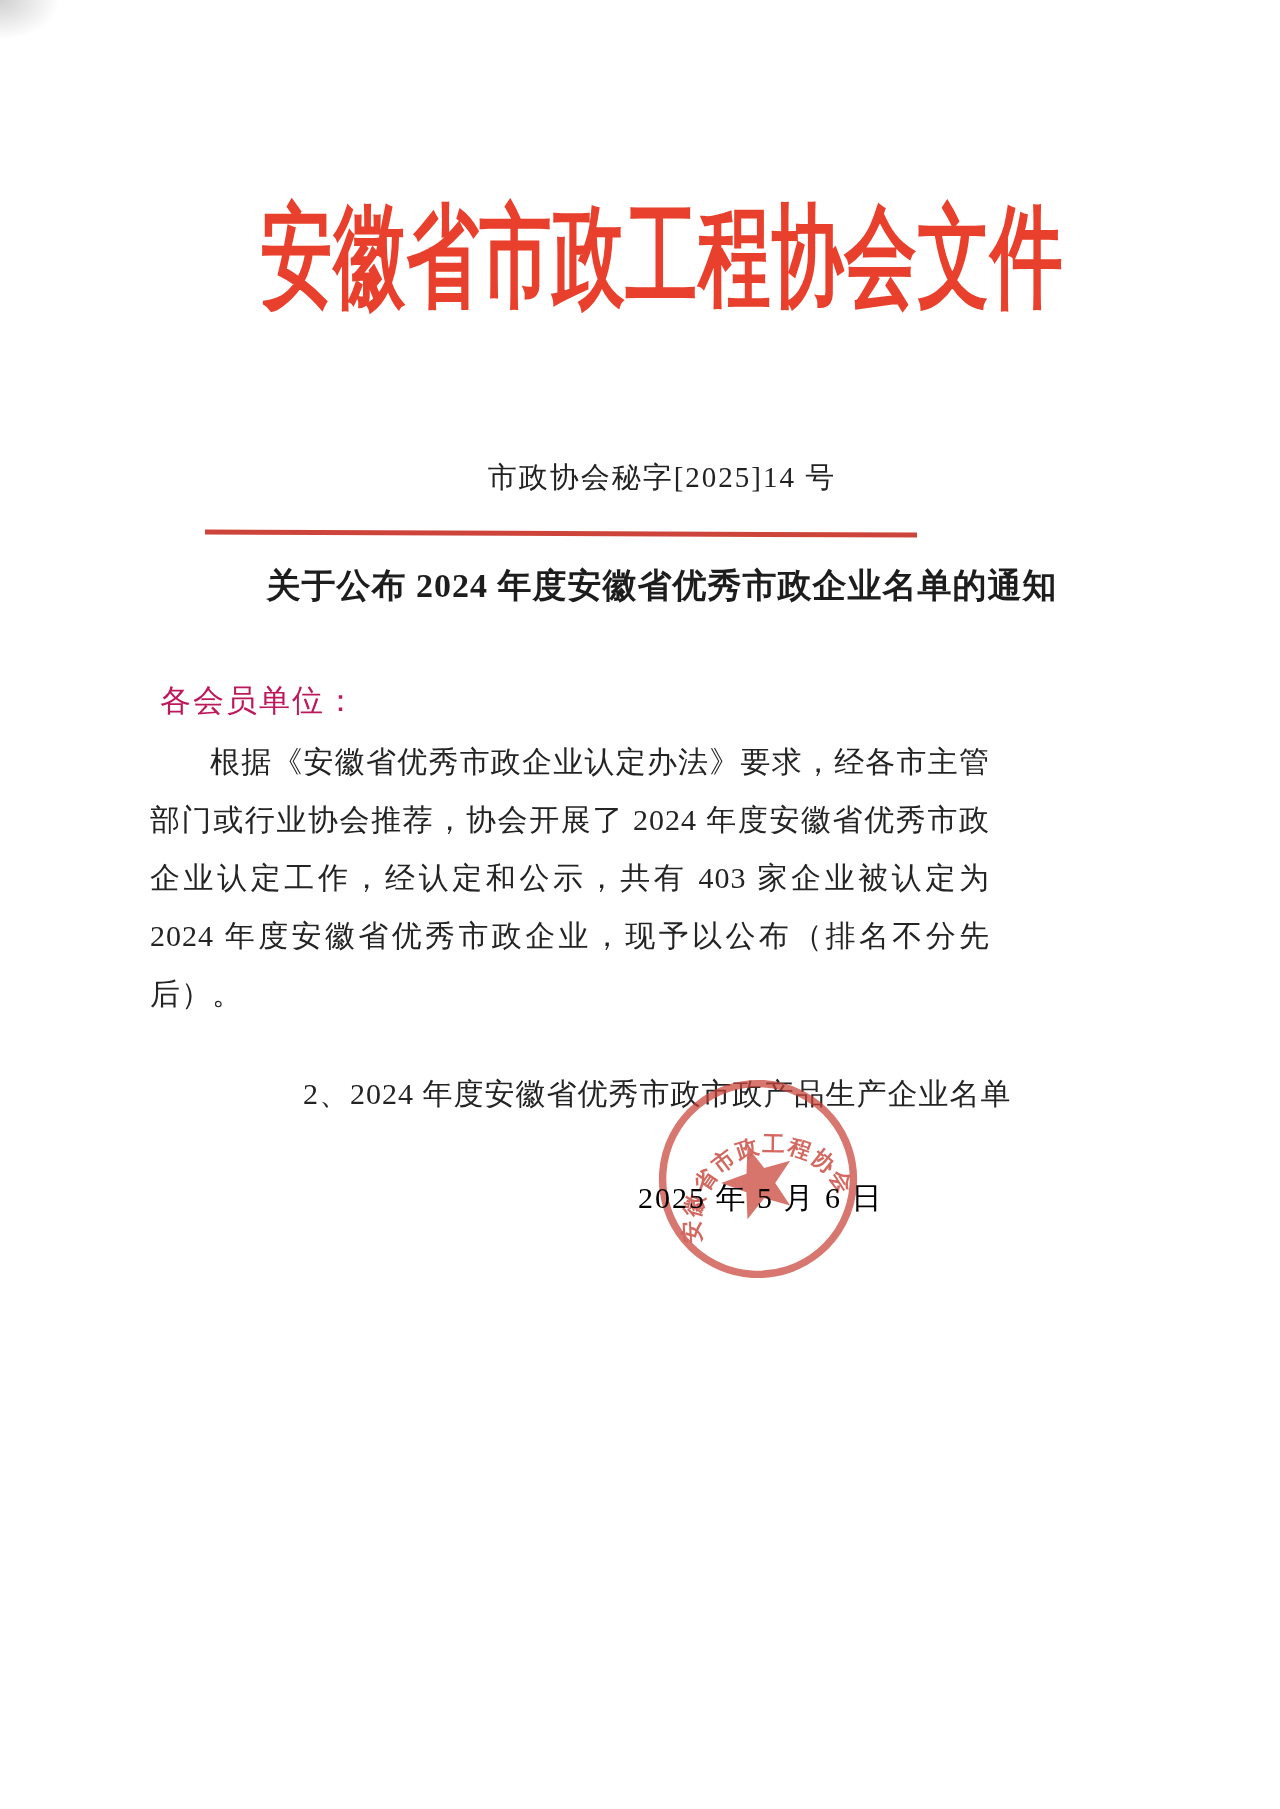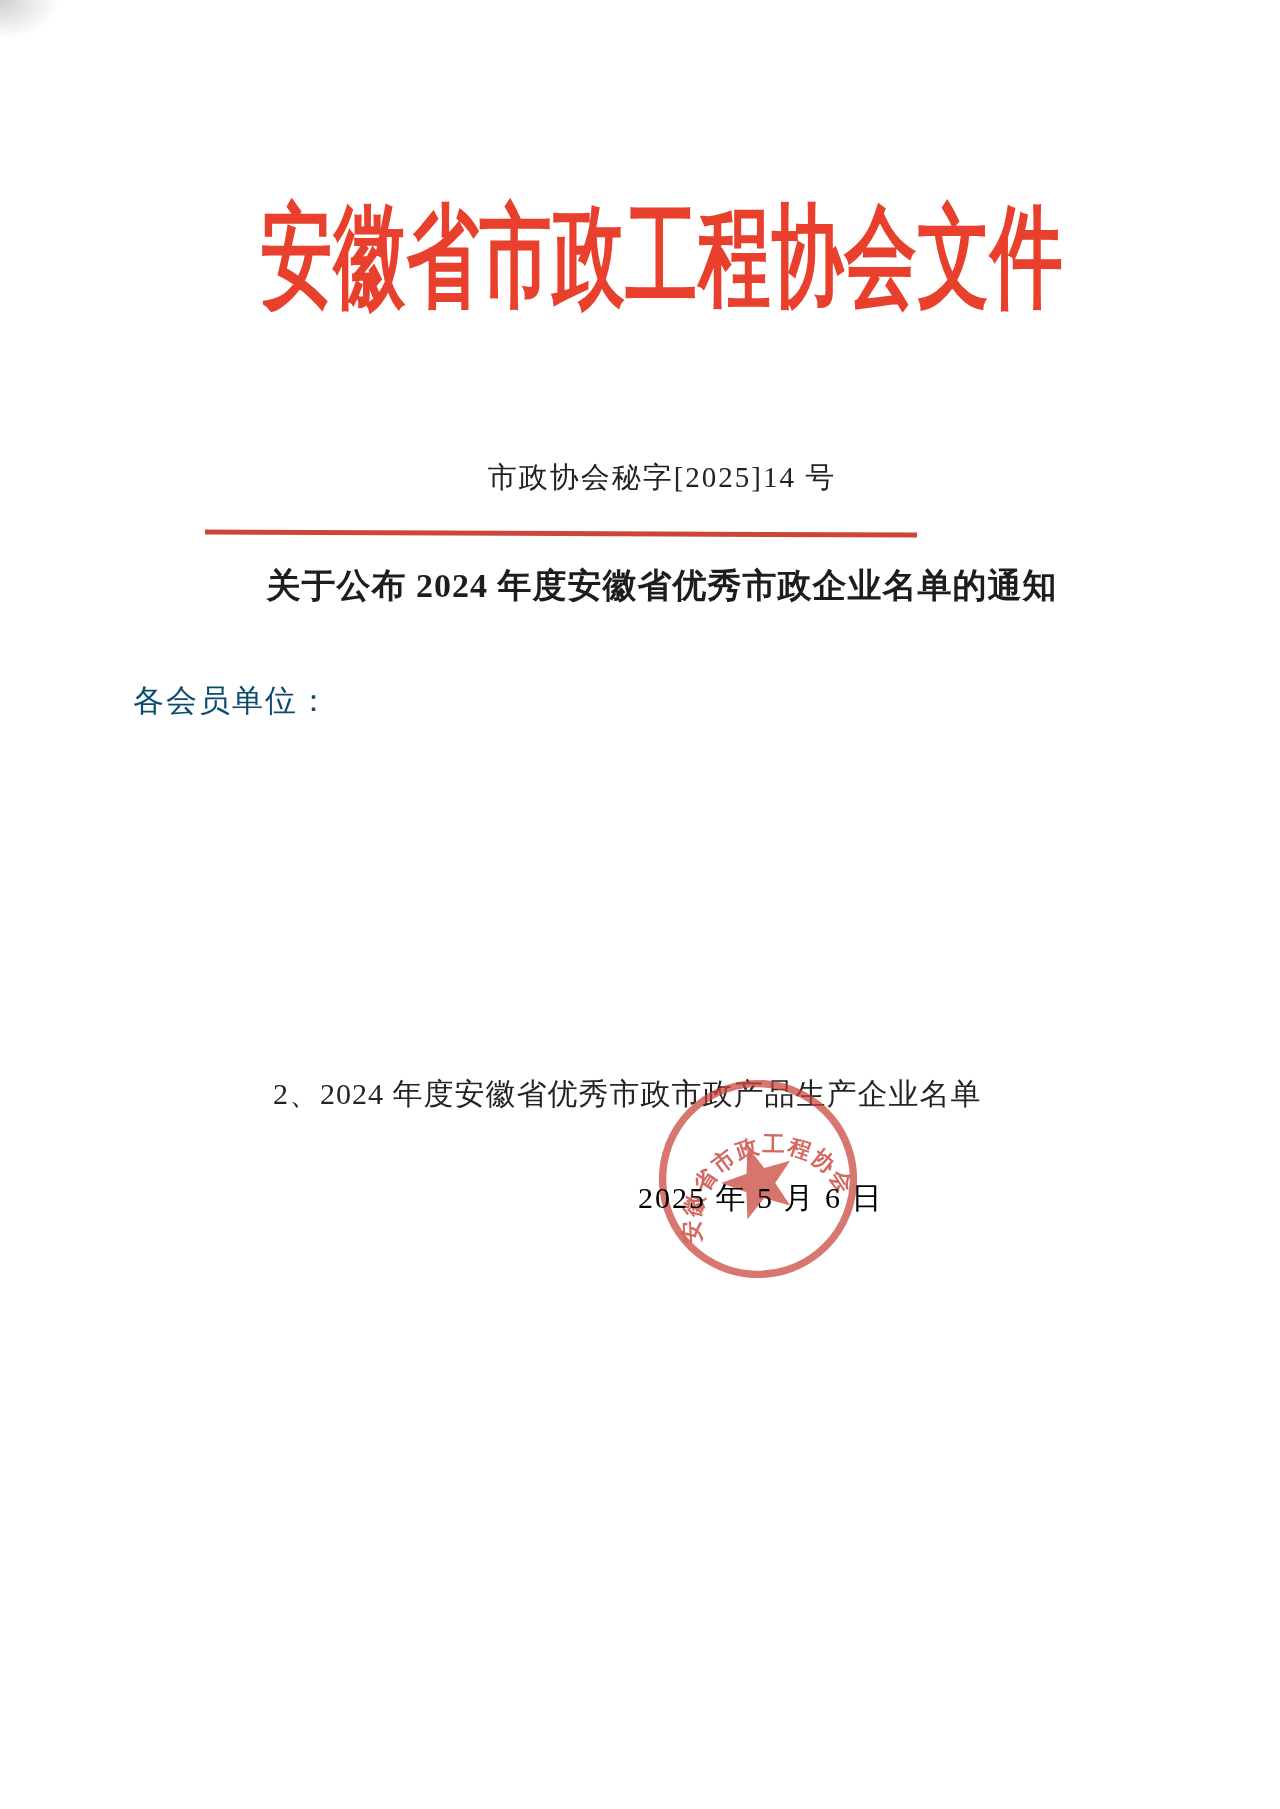--- a/index.html
+++ b/index.html
@@ -68,24 +68,24 @@
     font-size: 34px;
     font-weight: 700;
     letter-spacing: 1px;
     color: #1d1d1d;
     white-space: nowrap;
   }
 
   .salutation {
     position: absolute;
     top: 680px;
-    left: 133px;
+    left: 160px;
     font-size: 31px;
     letter-spacing: 2px;
-    color: #0c4a6e;
+    color: #be185d;
   }
 
   .paragraph {
     position: absolute;
     top: 733px;
     left: 150px;
     width: 840px;
     font-size: 30px;
     line-height: 58px;
     text-align: justify;
@@ -99,21 +99,21 @@
     position: absolute;
     top: 1062px;
     left: 208px;
     font-size: 30px;
     line-height: 63px;
     letter-spacing: 1px;
     color: #242424;
     white-space: nowrap;
   }
   .attachments .att-line2 {
-    margin-left: 65px;
+    margin-left: 95px;
   }
 
   .issue-date {
     position: absolute;
     top: 1178px;
     left: 638px;
     font-size: 30px;
     letter-spacing: 2px;
     color: #000000;
     z-index: 3;
@@ -149,20 +149,21 @@
   <div class="masthead">安徽省市政工程协会文件</div>
 
   <div class="doc-number">市政协会秘字[2025]14 号</div>
 
   <div class="red-rule"></div>
 
   <div class="doc-title">关于公布 2024 年度安徽省优秀市政企业名单的通知</div>
 
   <div class="salutation">各会员单位：</div>
 
+  <div class="paragraph">根据《安徽省优秀市政企业认定办法》要求，经各市主管部门或行业协会推荐，协会开展了 2024 年度安徽省优秀市政企业认定工作，经认定和公示，共有 403 家企业被认定为 2024 年度安徽省优秀市政企业，现予以公布（排名不分先后）。</div>
 
   <div class="attachments">
     <div class="att-line2">2、2024 年度安徽省优秀市政市政产品生产企业名单</div>
   </div>
 
   <div class="issue-date">2025 年 5 月 6 日</div>
 
   <svg class="seal" viewBox="0 0 200 200" xmlns="http://www.w3.org/2000/svg">
     <defs>
       <path id="sealArc" d="M 32,130 A 70,70 0 0 1 168,130" fill="none"></path>

